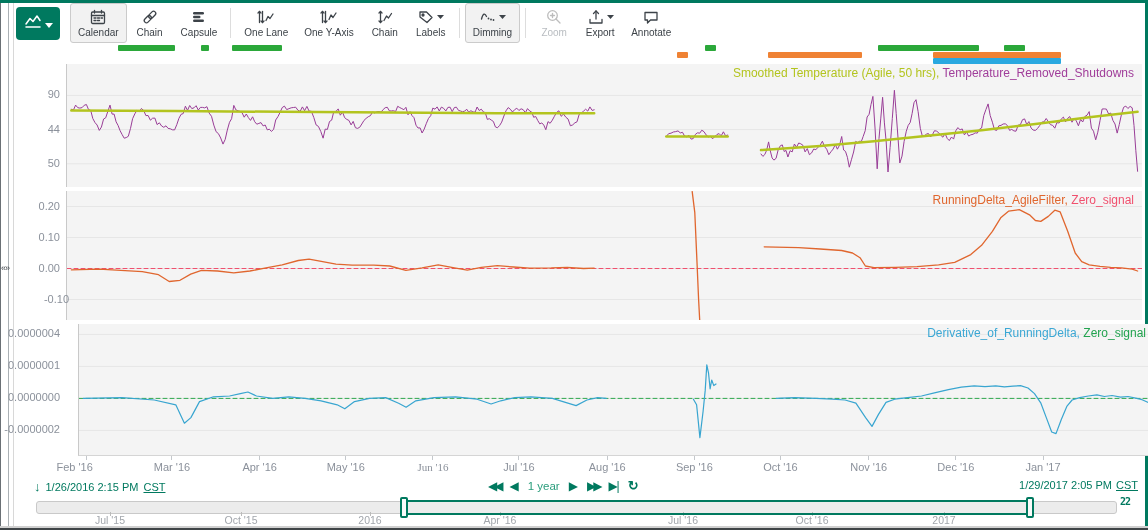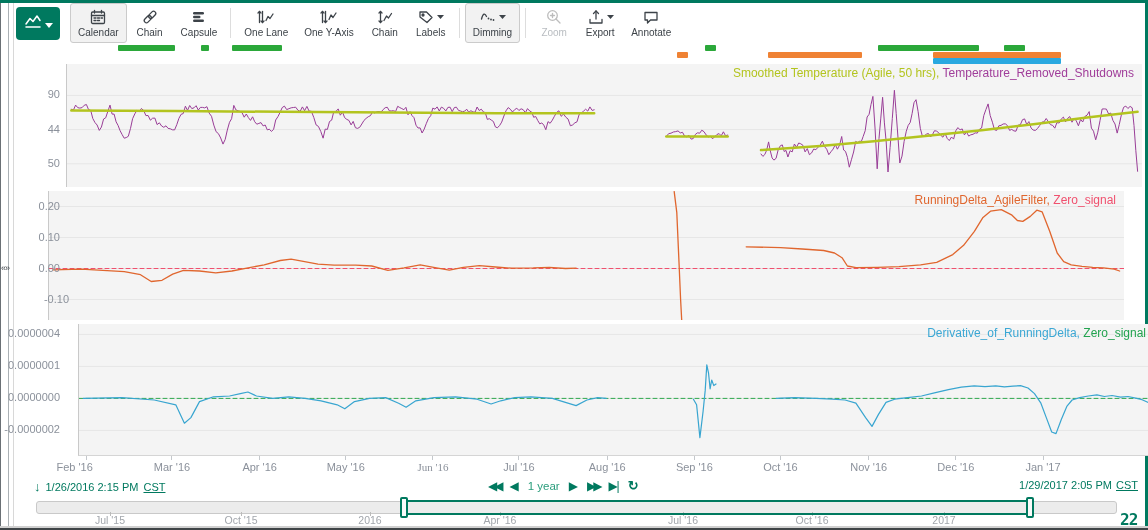--- a/index.html
+++ b/index.html
@@ -21,21 +21,21 @@
   .ticonrow{display:flex;align-items:center;gap:2px;height:18px;}
   .tlabel{font-size:10px;color:#3d4349;margin-top:1px;white-space:nowrap;}
   .tbtn.disabled .tlabel{color:#b9bdc1;}
   #footer-start{position:absolute;left:34px;top:479px;font-size:11px;color:#00795f;display:flex;align-items:center;gap:5px;}
   #footer-end{position:absolute;right:10px;top:479px;font-size:11px;color:#00795f;display:flex;align-items:center;gap:4px;}
   #footer-nav{position:absolute;left:488px;top:478px;display:flex;align-items:center;gap:9px;color:#00795f;font-size:12px;}
   .navbtn{cursor:pointer;line-height:16px;}
   .tz{text-decoration:underline;cursor:pointer;}
   #timebar-track{position:absolute;left:36px;top:501px;width:1081px;height:13px;background:#ececec;
                  border:1px solid #c9c9c9;border-radius:3px;box-sizing:border-box;}
-  #timebar-badge{position:absolute;left:1120px;top:510px;font-size:16px;font-weight:bold;color:#00795f;
+  #timebar-badge{position:absolute;left:1120px;top:496px;font-size:10px;font-weight:bold;color:#00795f;
                  font-family:"DejaVu Sans Mono",monospace;letter-spacing:-1px;cursor:pointer;}
   #bottom-strip{position:absolute;left:0;top:526px;width:1148px;height:2px;background:#d0d0d0;}
   #bottom-edge{position:absolute;left:0;top:528px;width:1148px;height:2px;background:#3f4447;}
 </style>
 </head>
 <body>
 
 <div id="stage">
   <div id="top-accent"></div>
   <div id="right-accent"></div>
@@ -240,21 +240,21 @@
         <path d="M694.0 90.0 L 695.9 92.4 L 697.8 90.5 L 699.7 86.1 L 701.6 77.9 L 703.3 86.9 L 705.1 94.0 L 706.9 96.1 L 709.1 94.3 L 711.2 85.7 L 713.4 81.7 L 715.3 80.9 L 717.2 87.5 L 719.0 86.4 L 720.9 93.0 L 723.1 86.7 L 725.2 87.9 L 727.4 80.0 L 729.5 83.2 L 731.7 79.0 L 733.8 79.8 L 736.0 81.4 L 738.1 87.9 L 740.3 84.6 L 742.4 90.7 L 744.6 88.9 L 746.7 85.0 L 748.9 85.7 L 751.0 83.2 L 753.2 81.1 L 755.4 77.2 L 757.5 82.6 L 759.7 85.2 L 761.8 90.7 L 764.0 87.7 L 766.1 85.1 L 768.3 80.5 L 770.4 85.2 L 772.6 81.0 L 774.7 72.5 L 776.6 86.0 L 778.5 87.4 L 780.4 93.3 L 782.3 103.2 L 784.4 95.8 L 786.6 88.0 L 788.7 77.4 L 790.6 78.7 L 792.5 77.3 L 794.4 77.4 L 796.2 72.4 L 798.2 66.7 L 800.1 53.0 L 802.1 50.3 L 804.0 40.5 L 805.9 32.4 L 808.1 65.1 L 810.2 104.8 L 812.0 74.4 L 813.8 54.1 L 815.6 33.3 L 817.4 58.9 L 819.2 78.0 L 821.0 108.0 L 823.1 83.4 L 825.3 54.6 L 827.4 26.3 L 829.2 49.6 L 831.0 73.8 L 832.8 99.0 L 835.0 92.1 L 837.1 77.5 L 839.3 67.2 L 841.2 61.4 L 843.2 58.5 L 845.1 49.6 L 847.0 38.7 L 849.0 35.7 L 851.1 47.5 L 853.3 64.3 L 855.4 72.3 L 857.4 72.0 L 859.5 69.9 L 861.5 69.6 L 863.5 73.0 L 865.5 70.5 L 867.5 66.7 L 869.5 67.1 L 871.6 68.6 L 873.7 71.2 L 875.9 73.2 L 878.0 69.4 L 880.2 74.4 L 882.3 76.6 L 884.5 73.0 L 886.6 75.1 L 888.8 66.7 L 890.9 63.6 L 893.1 65.9 L 895.2 64.9 L 897.4 70.9 L 899.5 68.0 L 901.7 72.1 L 903.8 70.8 L 906.0 70.3 L 908.1 68.9 L 910.3 69.1 L 912.4 65.3 L 914.6 64.0 L 916.8 51.5 L 918.9 45.6 L 921.1 39.9 L 923.2 51.5 L 925.4 58.2 L 927.5 65.8 L 929.7 66.4 L 931.8 61.8 L 934.0 61.4 L 936.1 60.0 L 938.3 59.8 L 940.4 61.5 L 942.6 66.4 L 944.7 65.4 L 946.9 66.9 L 949.0 67.2 L 951.2 61.1 L 953.3 60.8 L 955.5 55.7 L 957.6 54.9 L 959.8 60.6 L 961.9 57.6 L 964.1 64.0 L 966.2 66.1 L 968.4 66.4 L 970.6 64.4 L 972.7 61.5 L 974.9 58.1 L 977.0 57.9 L 979.2 54.5 L 981.3 57.6 L 983.5 60.7 L 985.6 61.3 L 987.8 64.2 L 989.9 58.6 L 992.1 59.0 L 994.2 55.1 L 996.4 53.1 L 998.5 57.9 L 1000.7 54.3 L 1002.8 52.6 L 1005.0 58.2 L 1007.1 54.2 L 1009.3 56.9 L 1011.4 61.8 L 1013.6 55.4 L 1015.7 58.0 L 1017.9 52.5 L 1020.0 51.2 L 1022.2 47.6 L 1024.4 64.1 L 1026.5 67.2 L 1028.7 75.8 L 1030.8 68.2 L 1033.0 56.7 L 1035.1 45.0 L 1037.3 44.9 L 1039.4 45.1 L 1041.6 50.0 L 1043.7 49.0 L 1045.9 56.4 L 1048.0 60.0 L 1050.2 69.1 L 1052.3 60.4 L 1054.5 50.2 L 1056.6 43.3 L 1058.8 42.1 L 1060.9 44.5 L 1063.1 42.4 L 1065.2 43.8 L 1067.0 61.5 L 1068.8 86.3 L 1070.6 107.3" fill="none" stroke="#993d97" stroke-width="1" stroke-linejoin="round" stroke-linecap="round"></path>
         <path d="M4.3 46.5 L 107.6 47.1 L 215.2 47.8 L 322.8 48.5 L 430.4 49.2 L 527.2 49.2" fill="none" stroke="#b3c41f" stroke-width="2.5" stroke-linejoin="round" stroke-linecap="round"></path>
         <path d="M599.3 72.4 L 660.7 72.4" fill="none" stroke="#b3c41f" stroke-width="2.5" stroke-linejoin="round" stroke-linecap="round"></path>
         <path d="M694.0 86.1 L 753.2 82.0 L 807.0 77.2 L 860.8 71.8 L 914.6 66.3 L 968.4 60.1 L 1022.2 53.3 L 1070.6 47.8" fill="none" stroke="#b3c41f" stroke-width="2.5" stroke-linejoin="round" stroke-linecap="round"></path>
       </svg>
       <div style="position: absolute; right: 8px; top: 2px; font-size: 12px; white-space: nowrap;"><span style="color: rgb(179, 196, 31);">Smoothed Temperature (Agile, 50 hrs), </span><span style="color: rgb(160, 61, 154);">Temperature_Removed_Shutdowns</span></div>
     </div>
     <div style="position: absolute; left: 0px; top: 88.4333px; width: 60px; text-align: right; font-size: 11px; color: rgb(139, 145, 155);">90</div>
     <div style="position: absolute; left: 0px; top: 122.6px; width: 60px; text-align: right; font-size: 11px; color: rgb(139, 145, 155);">44</div>
     <div style="position: absolute; left: 0px; top: 156.767px; width: 60px; text-align: right; font-size: 11px; color: rgb(139, 145, 155);">50</div>
-    <div style="position: absolute; left: 48px; top: 191px; width: 1076px; height: 129px; background: rgb(244, 244, 244); border-left: 1px solid rgb(201, 201, 201); box-sizing: border-box; overflow: hidden;">
+    <div style="position: absolute; left: 66px; top: 191px; width: 1076px; height: 129px; background: rgb(244, 244, 244); border-left: 1px solid rgb(201, 201, 201); box-sizing: border-box; overflow: hidden;">
       <svg width="1076" height="129" viewBox="0 0 1076 129" style="position: absolute; left: 0px; top: 0px;">
         <line x1="0" x2="1076" y1="15.5" y2="15.5" stroke="#e6e6e6" stroke-width="1"></line>
         <line x1="0" x2="1076" y1="46.5" y2="46.5" stroke="#e6e6e6" stroke-width="1"></line>
         <line x1="0" x2="1076" y1="77.5" y2="77.5" stroke="#e6e6e6" stroke-width="1"></line>
         <line x1="0" x2="1076" y1="108.5" y2="108.5" stroke="#e6e6e6" stroke-width="1"></line>
         <path d="M0.0 77.5 L 1076.0 77.5" fill="none" stroke="#f0506e" stroke-width="1" stroke-linejoin="round" stroke-linecap="round" stroke-dasharray="4 3"></path>
         <path d="M4.3 78.8 L 32.3 78.1 L 53.8 79.4 L 75.3 80.6 L 91.5 83.7 L 102.2 90.5 L 113.0 89.3 L 123.7 83.1 L 134.5 79.4 L 150.6 80.0 L 166.8 81.9 L 182.9 80.0 L 199.1 76.9 L 215.2 73.8 L 231.3 69.5 L 242.1 68.2 L 252.9 70.1 L 269.0 73.2 L 285.1 74.1 L 306.7 74.1 L 322.8 75.0 L 338.9 79.4 L 355.1 76.9 L 371.2 73.8 L 387.4 76.9 L 400.3 79.1 L 414.3 76.3 L 430.4 74.7 L 446.5 76.0 L 462.7 77.2 L 484.2 76.9 L 500.3 76.3 L 516.5 77.5 L 527.2 77.2" fill="none" stroke="#e0662e" stroke-width="1.3" stroke-linejoin="round" stroke-linecap="round"></path>
         <path d="M625.2 0.6 L 627.8 21.7 L 630.0 71.3 L 631.6 108.5 L 632.7 129.0" fill="none" stroke="#e0662e" stroke-width="1.3" stroke-linejoin="round" stroke-linecap="round"></path>
         <path d="M697.2 55.8 L 731.7 56.7 L 753.2 58.0 L 774.7 59.5 L 785.5 62.0 L 793.0 66.7 L 798.4 75.0 L 807.0 76.6 L 828.5 76.3 L 850.0 75.7 L 871.6 73.8 L 887.7 71.3 L 903.8 63.6 L 914.6 54.3 L 925.4 40.3 L 934.0 26.4 L 941.5 20.2 L 952.3 18.6 L 963.0 24.2 L 968.4 29.5 L 973.8 30.4 L 981.3 25.4 L 987.8 19.2 L 993.1 20.8 L 1000.7 40.3 L 1008.2 62.0 L 1014.7 70.7 L 1022.2 73.8 L 1033.0 75.4 L 1043.7 76.3 L 1054.5 76.9 L 1065.2 78.1 L 1070.6 80.0" fill="none" stroke="#e0662e" stroke-width="1.3" stroke-linejoin="round" stroke-linecap="round"></path>
       </svg>

